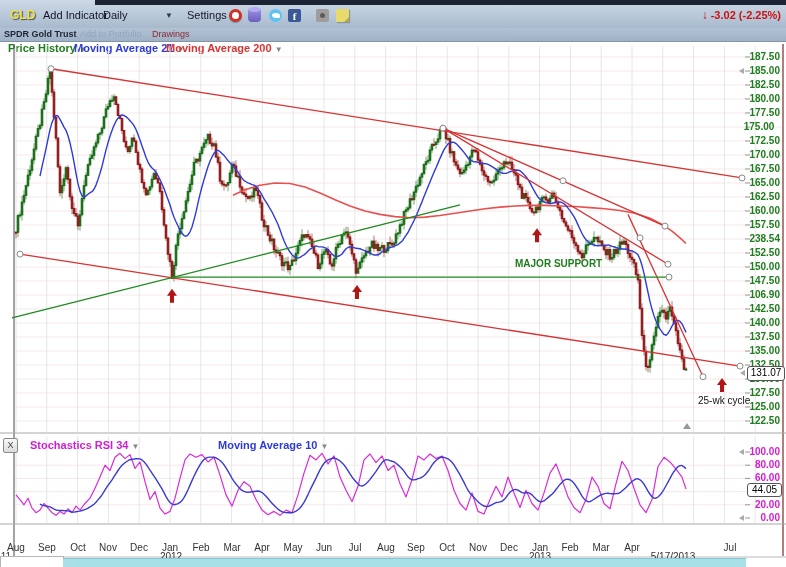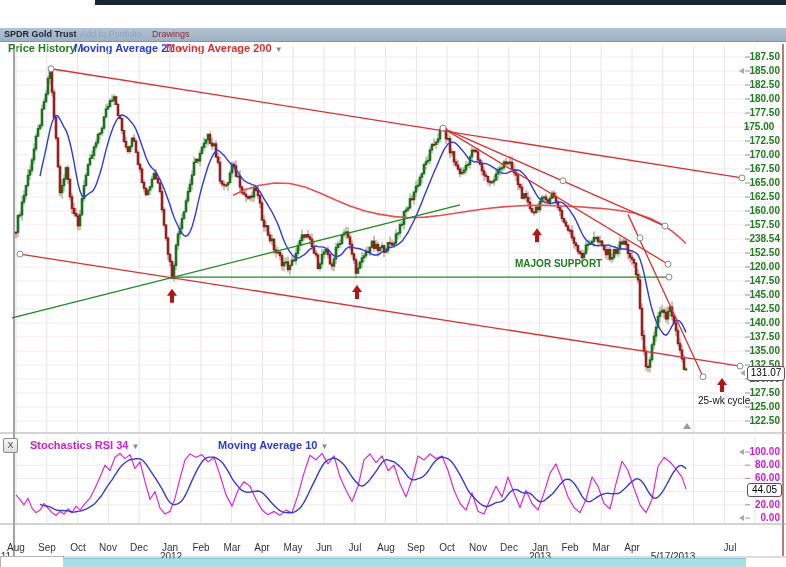--- a/index.html
+++ b/index.html
@@ -59,20 +59,34 @@
   #scrollbar{left:63px;top:558px;width:683px;height:9px;background:#a9dfe6;
              border-top:1px solid #86c6cf;z-index:2;cursor:pointer;}
   #sbcorner{left:0;top:556px;width:62px;height:11px;background:#fff;
             border:1px solid #b5b5b5;z-index:2;}
 </style>
 </head>
 <body>
 
 <div id="root">
 
+  <div id="toolbar" class="abs">
+    <span id="sym" class="abs">GLD</span>
+    <span class="tb" style="left:43px;">Add Indicator</span>
+    <span class="tb" style="left:103px;">Daily</span>
+    <span class="tb caret" style="left:165px;top:11px;">▼</span>
+    <span class="tb" style="left:187px;">Settings</span>
+    <span id="ic-alarm" class="icon"></span>
+    <span id="ic-cube" class="icon"></span>
+    <span id="ic-tw" class="icon"></span>
+    <span id="ic-fb" class="icon">f</span>
+    <span id="ic-cam" class="icon"></span>
+    <span id="ic-note" class="icon"></span>
+    <span id="chg"><span class="dn">↓</span> <span>-3.02 (-2.25%)</span></span>
+  </div>
   <div id="topstrip" class="abs"></div>
 
   <div id="subbar" class="abs">
     <span class="sb" style="left:4px;top:1px;color:#1d2533;font-weight:bold;">SPDR Gold Trust</span>
     <span class="sb" style="left:80px;top:1px;color:#8fa5bf;">Add to Portfolio</span>
     <span class="sb" style="left:152px;top:1px;color:#8b2a35;">Drawings</span>
   </div>
 
   <span class="serieslbl" style="left:8px;color:#1e7d1e;"><span>Price History</span> <span class="scaret">▼</span></span>
   <span class="serieslbl" style="left:74px;color:#2e3bd6;"><span>Moving Average 21</span> <span class="scaret">▼</span></span>
@@ -933,23 +947,23 @@
       <div class="plabel" style="left: 738px; top: 122px; text-align: center;">175.00</div>
       <div class="plabel" style="left: 738px; top: 136px;">172.50</div>
       <div class="plabel" style="left: 738px; top: 150px;">170.00</div>
       <div class="plabel" style="left: 738px; top: 164px;">167.50</div>
       <div class="plabel" style="left: 738px; top: 178px;">165.00</div>
       <div class="plabel" style="left: 738px; top: 192px;">162.50</div>
       <div class="plabel" style="left: 738px; top: 206px;">160.00</div>
       <div class="plabel" style="left: 738px; top: 220px;">157.50</div>
       <div class="plabel" style="left: 738px; top: 234px;">238.54</div>
       <div class="plabel" style="left: 738px; top: 248px;">152.50</div>
-      <div class="plabel" style="left: 738px; top: 262px;">120.00</div>
+      <div class="plabel" style="left: 738px; top: 262px;">150.00</div>
       <div class="plabel" style="left: 738px; top: 276px;">147.50</div>
-      <div class="plabel" style="left: 738px; top: 290px;">145.00</div>
+      <div class="plabel" style="left: 738px; top: 290px;">106.90</div>
       <div class="plabel" style="left: 738px; top: 304px;">142.50</div>
       <div class="plabel" style="left: 738px; top: 318px;">140.00</div>
       <div class="plabel" style="left: 738px; top: 332px;">137.50</div>
       <div class="plabel" style="left: 738px; top: 346px;">135.00</div>
       <div class="plabel" style="left: 738px; top: 360px;">132.50</div>
       <div class="plabel" style="left: 738px; top: 374px;">130.00</div>
       <div class="plabel" style="left: 738px; top: 388px;">127.50</div>
       <div class="plabel" style="left: 738px; top: 402px;">125.00</div>
       <div class="plabel" style="left: 738px; top: 416px;">122.50</div>
     </div>

